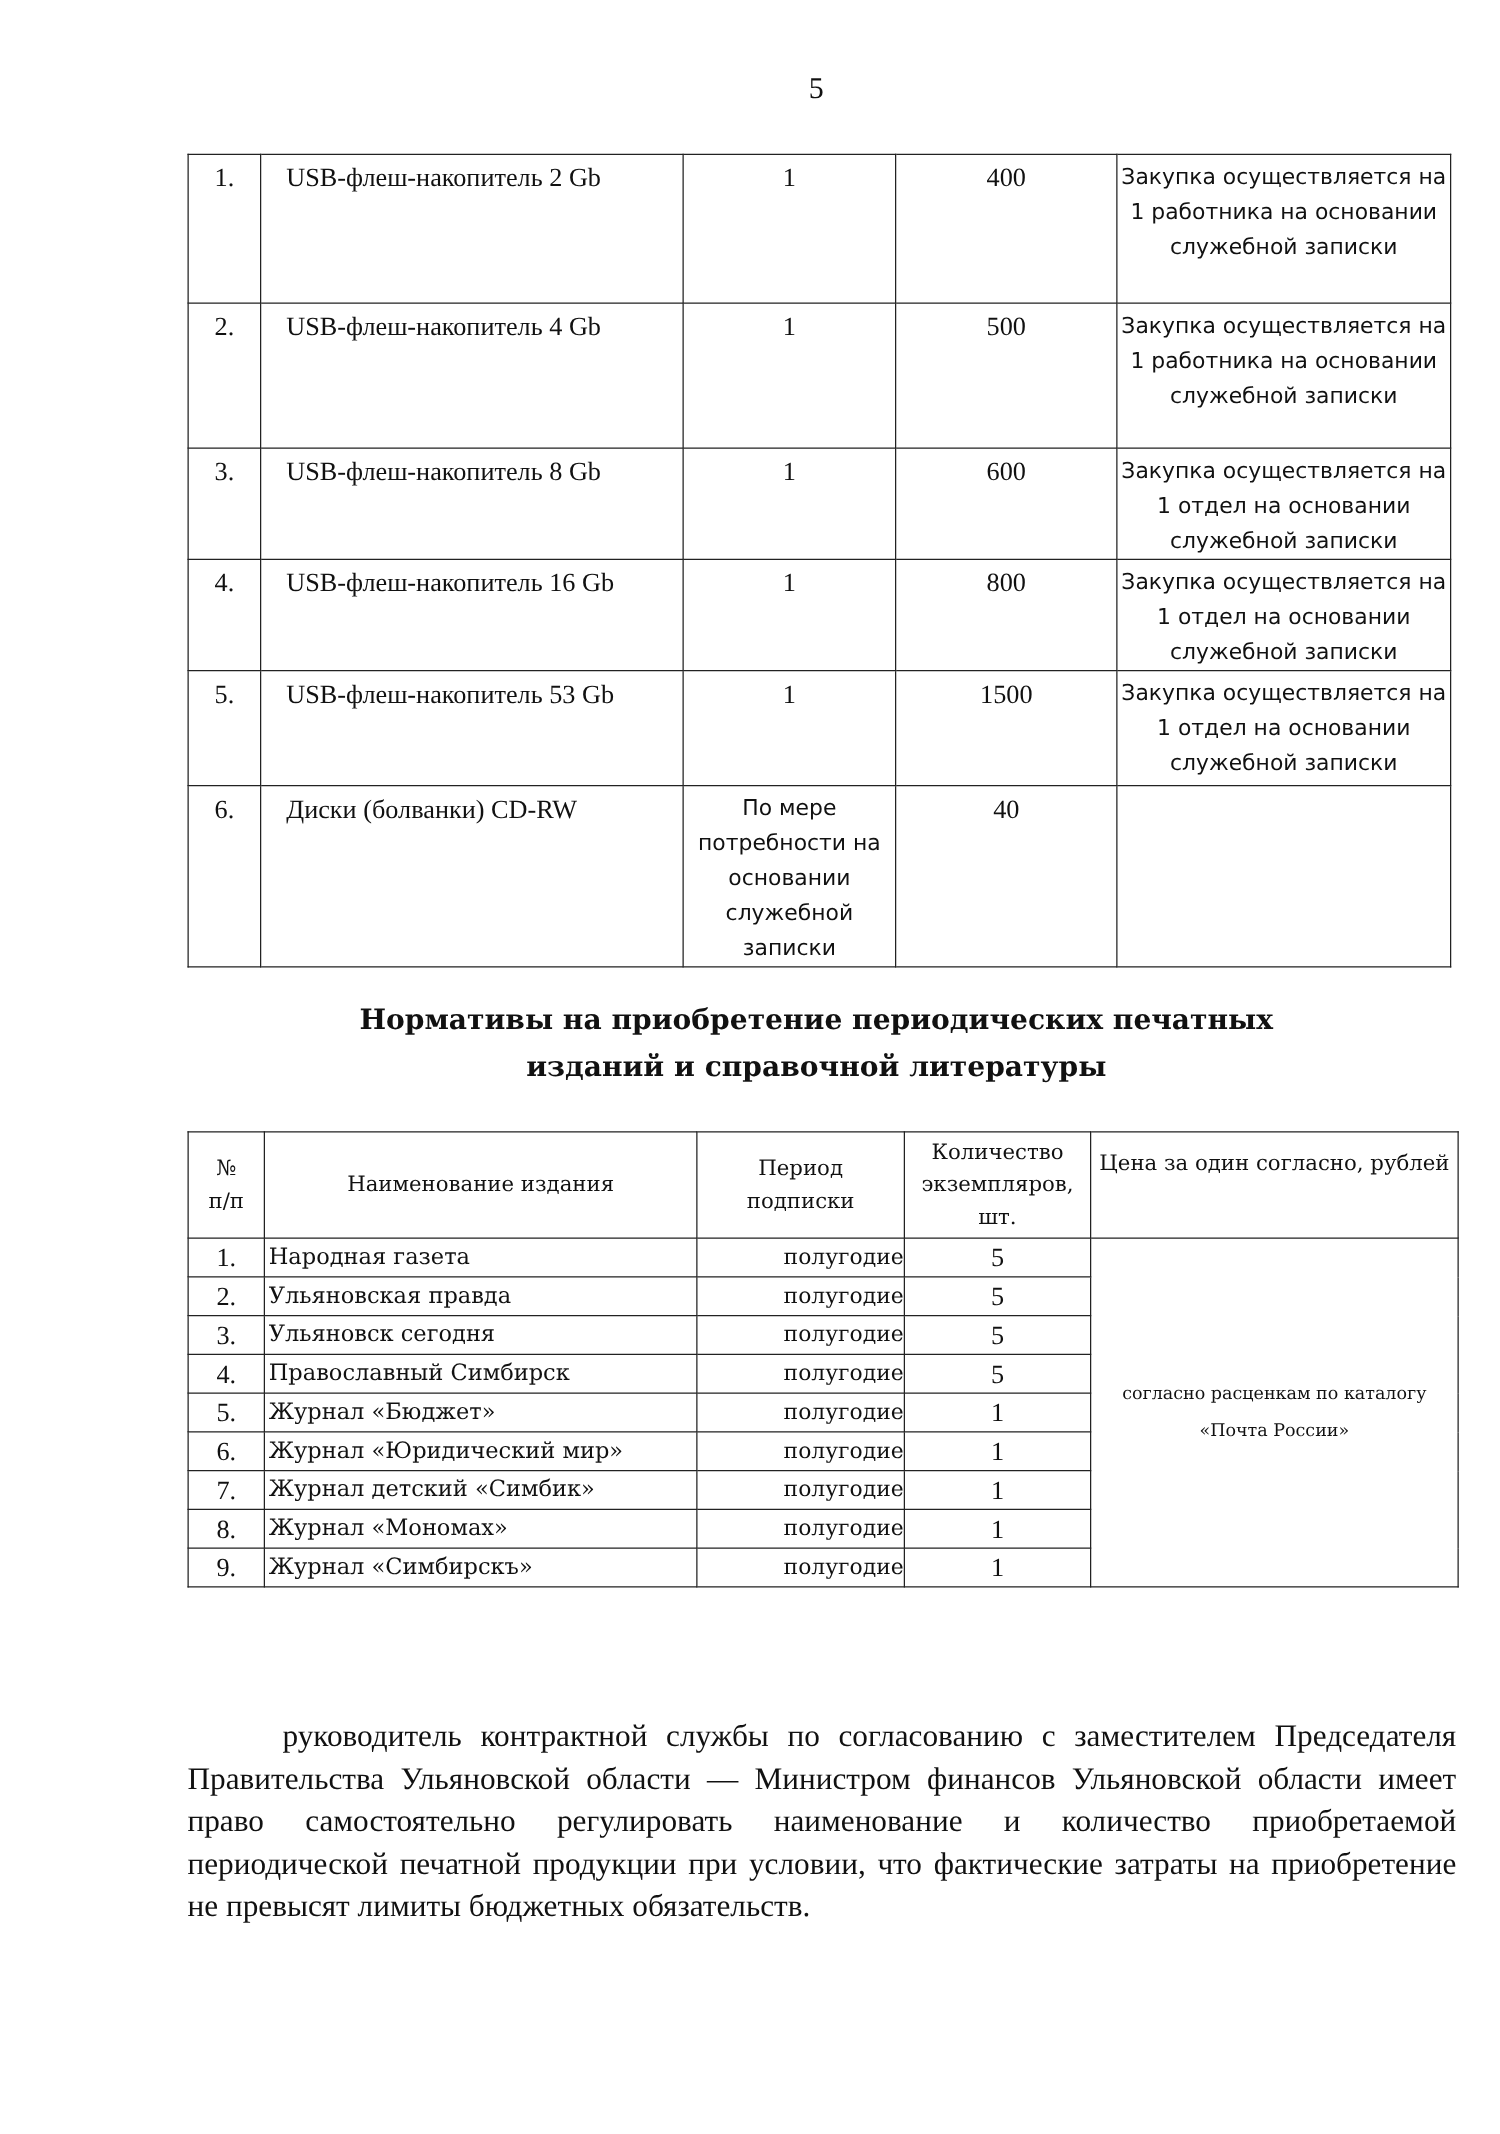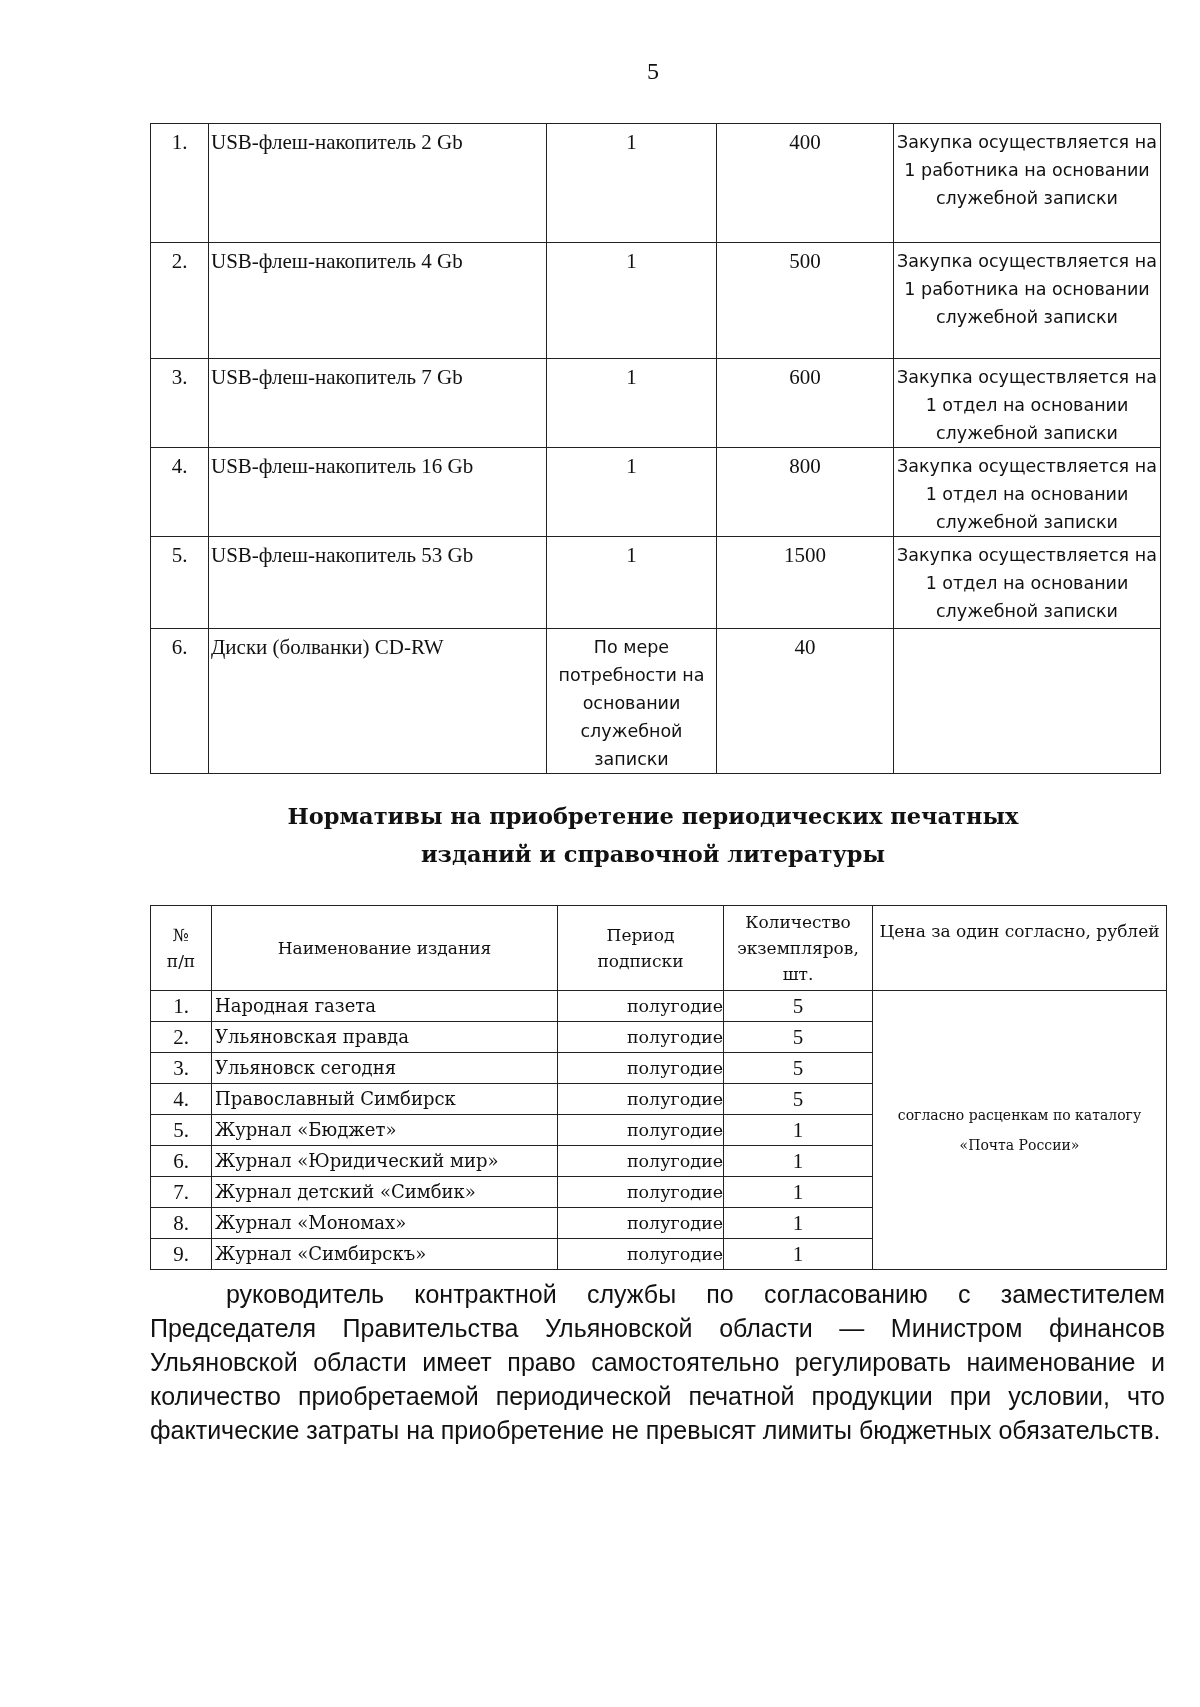--- a/index.html
+++ b/index.html
@@ -4,36 +4,36 @@
 <style>
   html, body { margin: 0; padding: 0; background: #ffffff; }
   body { width: 1200px; height: 1707px; position: relative; overflow: hidden;
          font-family: "Liberation Serif", "DejaVu Serif", serif; color: #111; }
   .page-num { position: absolute; left: 0; width: 1306px; top: 58px; text-align: center; font-size: 24px; }
   table { border-collapse: collapse; position: absolute; table-layout: fixed; }
   td, th { border: 1.5px solid #222; vertical-align: top; padding: 0; font-weight: normal; }
   #t1 { left: 150px; top: 123px; width: 1010px; font-size: 21px; line-height: 28px; }
   #t1 td { padding-top: 4px; }
   #t1 .num { text-align: center; }
-  #t1 .name { padding-left: 2px; }
+  #t1 .name { padding-left: 20px; }
   #t1 .c { text-align: center; }
   #t1 .note { text-align: center; font-family: "DejaVu Sans", sans-serif; font-size: 17.5px; line-height: 28px; letter-spacing: 0; margin-left: 21px; }
   #t1 .qtyw { font-family: "DejaVu Sans", sans-serif; font-size: 17.5px; line-height: 28px; margin-left: 32px; }
   #t1 .name6 { font-family: "Liberation Serif", serif; }
   .heading { position: absolute; left: 0; width: 1306px; text-align: center; font-weight: bold;
              font-family: "DejaVu Serif", serif; font-size: 22.5px; line-height: 38px; }
   #t2 { left: 150px; top: 905px; width: 1016px; font-size: 19px; }
   #t2 th { font-family: "DejaVu Serif", serif; font-size: 17px; line-height: 26px; vertical-align: middle; text-align: center; }
   #t2 td { height: 30px; line-height: 30px; vertical-align: bottom; }
   #t2 td.num { text-align: center; font-size: 21px; }
   #t2 td.name { font-family: "DejaVu Serif", serif; font-size: 18px; padding-left: 3px; white-space: nowrap; }
   #t2 td.c { text-align: right; font-family: "DejaVu Serif", serif; font-size: 17.5px; }
   #t2 td.cq { text-align: center; font-size: 21px; }
   #t2 td.price { vertical-align: middle; text-align: center; font-family: "DejaVu Serif", serif; font-size: 14px; line-height: 30px; }
-  .para { position: absolute; left: 150px; width: 1015px; top: 1252px; font-family: Liberation Sans, sans-serif;
+  .para { position: absolute; left: 150px; width: 1015px; top: 1348px; font-family: Liberation Serif, serif;
           font-size: 25px; line-height: 34px; text-align: justify; text-indent: 76px; }
 </style>
 </head>
 <body>
 
 <div class="page-num">5</div>
 
 <table id="t1">
   <colgroup>
     <col style="width:58px">
@@ -52,21 +52,21 @@
   </tr>
   <tr style="height:116px">
     <td class="num">2.</td>
     <td class="name">USB-флеш-накопитель 4 Gb</td>
     <td class="c">1</td>
     <td class="c">500</td>
     <td class="note">Закупка осуществляется на 1 работника на основании служебной записки</td>
   </tr>
   <tr style="height:86px">
     <td class="num">3.</td>
-    <td class="name">USB-флеш-накопитель 7 Gb</td>
+    <td class="name">USB-флеш-накопитель 8 Gb</td>
     <td class="c">1</td>
     <td class="c">600</td>
     <td class="note">Закупка осуществляется на 1 отдел на основании служебной записки</td>
   </tr>
   <tr style="height:87px">
     <td class="num">4.</td>
     <td class="name">USB-флеш-накопитель 16 Gb</td>
     <td class="c">1</td>
     <td class="c">800</td>
     <td class="note">Закупка осуществляется на 1 отдел на основании служебной записки</td>

